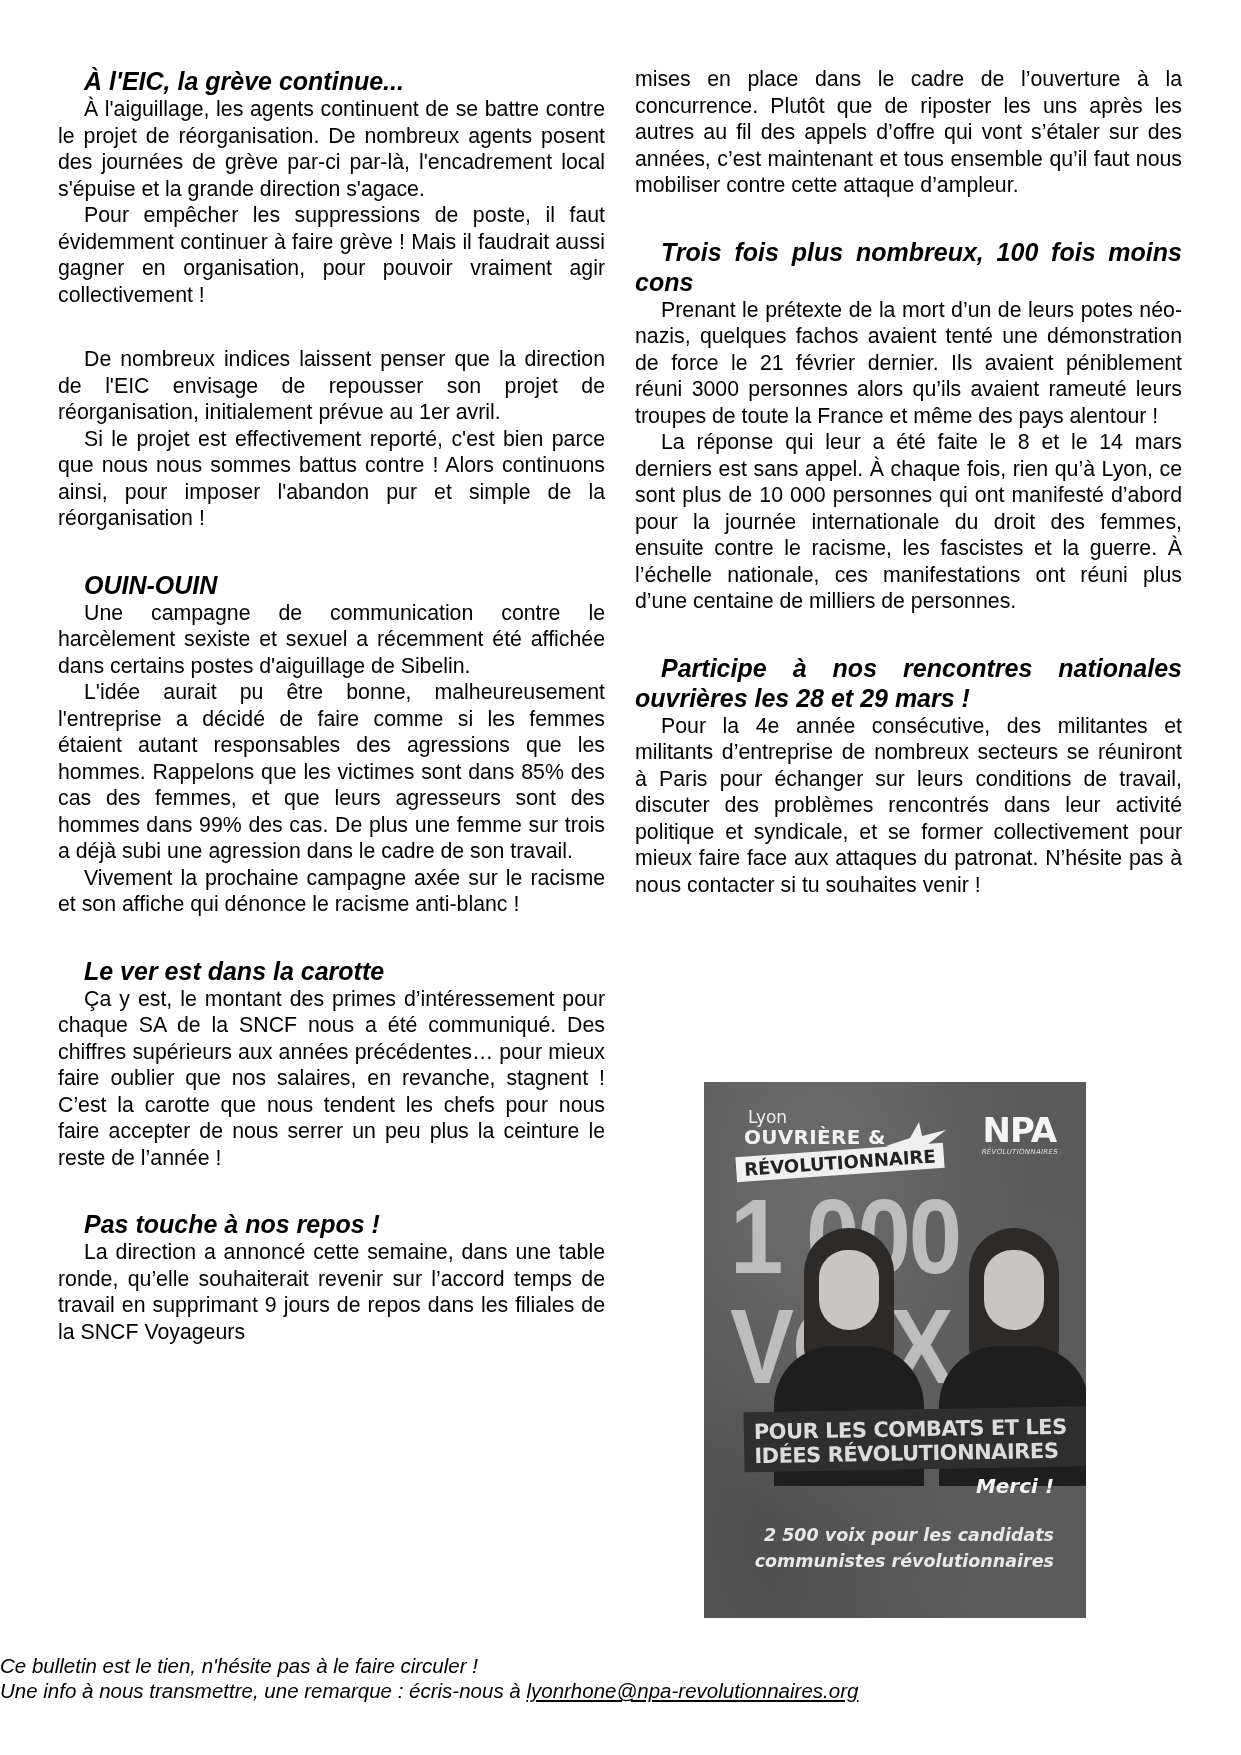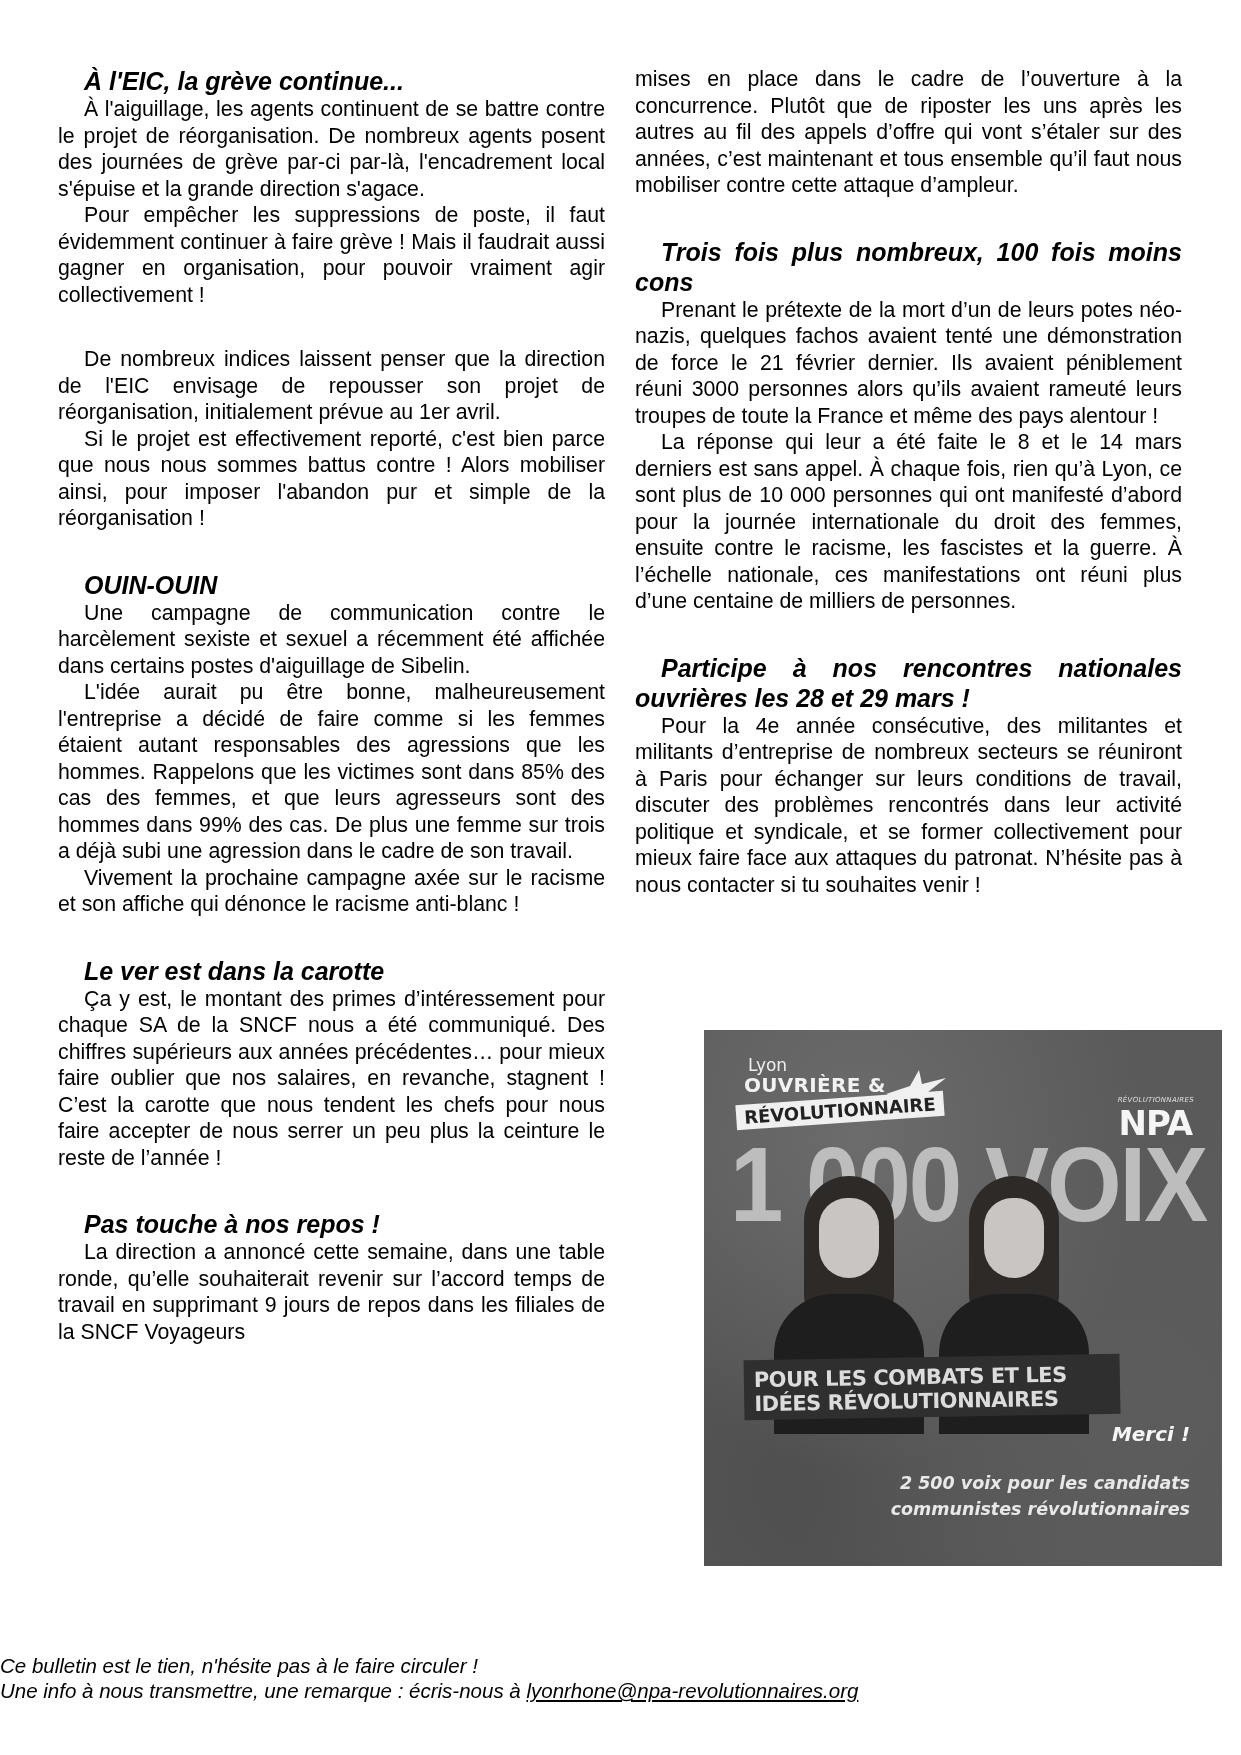--- a/index.html
+++ b/index.html
@@ -17,41 +17,41 @@
     .article + .article { margin-top: 38px; }
     h2.heading {
       margin: 0; font-size: 25px; line-height: 30px; font-weight: bold; font-style: italic;
       text-indent: 26px; text-align: justify;
     }
     p.para {
       margin: 0; text-indent: 26px; text-align: justify; hyphens: none;
     }
     p.para.noindent { text-indent: 0; }
     .poster {
-      position: absolute; left: 704px; top: 1030px; width: 518px; height: 536px;
+      position: absolute; left: 704px; top: 1082px; width: 382px; height: 536px;
       background:
         radial-gradient(ellipse at 30% 20%, #6c6c6c 0%, transparent 55%),
         radial-gradient(ellipse at 80% 70%, #5c5c5c 0%, transparent 60%),
         radial-gradient(ellipse at 20% 85%, #4e4e4e 0%, transparent 50%),
         #5a5a5a;
       overflow: hidden;
       font-family: "DejaVu Sans", sans-serif;
     }
     .poster .lyon { position: absolute; left: 44px; top: 25px; color: #eee; font-size: 17px; }
     .poster .ouvriere { position: absolute; left: 40px; top: 43px; color: #f2f2f2; font-size: 20px; font-weight: bold; letter-spacing: 0.3px; }
     .poster .revo-banner {
       position: absolute; left: 32px; top: 68px; background: #f0f0f0; color: #222;
       font-size: 18px; font-weight: bold; padding: 2px 8px; transform: rotate(-4deg);
     }
     .poster .burst {
       position: absolute; left: 182px; top: 40px; width: 60px; height: 40px;
       background: #f0f0f0;
       clip-path: polygon(0 60%, 40% 40%, 55% 0, 60% 35%, 100% 20%, 70% 55%, 95% 70%, 55% 75%, 30% 100%, 30% 75%);
     }
-    .poster .npa { position: absolute; right: 30px; top: 28px; color: #f5f5f5; font-size: 34px; font-weight: bold; letter-spacing: -1px; margin-top: 45px; }
+    .poster .npa { position: absolute; right: 30px; top: 28px; color: #f5f5f5; font-size: 34px; font-weight: bold; letter-spacing: -1px; }
     .poster .npa-sub { position: absolute; right: 28px; top: 66px; color: #e0e0e0; font-size: 7px; font-style: italic; letter-spacing: 0.3px; }
     .poster .big-voix {
       position: absolute; left: 26px; top: 100px; color: #bdbdbd; font-size: 96px; font-weight: bold;
       letter-spacing: -2px; line-height: 100px; transform: scaleY(1.1); transform-origin: top left;
       font-family: "Liberation Sans", sans-serif;
     }
     .poster .person {
       position: absolute; bottom: 140px; width: 150px; height: 250px;
     }
     .poster .person .hair { position: absolute; left: 30px; top: 0; width: 90px; height: 140px; background: #2e2a28; border-radius: 45px 45px 20px 20px; }
@@ -81,21 +81,21 @@
 <body>
 
 <div class="col col-left">
   <section class="article">
     <h2 class="heading">À l'EIC, la grève continue...</h2>
     <p class="para">À l'aiguillage, les agents continuent de se battre contre le projet de réorganisation. De nombreux agents posent des journées de grève par-ci par-là, l'encadrement local s'épuise et la grande direction s'agace.</p>
     <p class="para">Pour empêcher les suppressions de poste, il faut évidemment continuer à faire grève ! Mais il faudrait aussi gagner en organisation, pour pouvoir vraiment agir collectivement !</p>
   </section>
   <section class="article">
     <p class="para">De nombreux indices laissent penser que la direction de l'EIC envisage de repousser son projet de réorganisation, initialement prévue au 1er avril.</p>
-    <p class="para">Si le projet est effectivement reporté, c'est bien parce que nous nous sommes battus contre ! Alors mobiliser ainsi, pour imposer l'abandon pur et simple de la réorganisation !</p>
+    <p class="para">Si le projet est effectivement reporté, c'est bien parce que nous nous sommes battus contre ! Alors continuons ainsi, pour imposer l'abandon pur et simple de la réorganisation !</p>
   </section>
   <section class="article">
     <h2 class="heading">OUIN-OUIN</h2>
     <p class="para">Une campagne de communication contre le harcèlement sexiste et sexuel a récemment été affichée dans certains postes d'aiguillage de Sibelin.</p>
     <p class="para">L'idée aurait pu être bonne, malheureusement l'entreprise a décidé de faire comme si les femmes étaient autant responsables des agressions que les hommes. Rappelons que les victimes sont dans 85% des cas des femmes, et que leurs agresseurs sont des hommes dans 99% des cas. De plus une femme sur trois a déjà subi une agression dans le cadre de son travail.</p>
     <p class="para">Vivement la prochaine campagne axée sur le racisme et son affiche qui dénonce le racisme anti-blanc !</p>
   </section>
   <section class="article">
     <h2 class="heading">Le ver est dans la carotte</h2>
     <p class="para">Ça y est, le montant des primes d’intéressement pour chaque SA de la SNCF nous a été communiqué. Des chiffres supérieurs aux années précédentes… pour mieux faire oublier que nos salaires, en revanche, stagnent ! C’est la carotte que nous tendent les chefs pour nous faire accepter de nous serrer un peu plus la ceinture le reste de l’année !</p>

